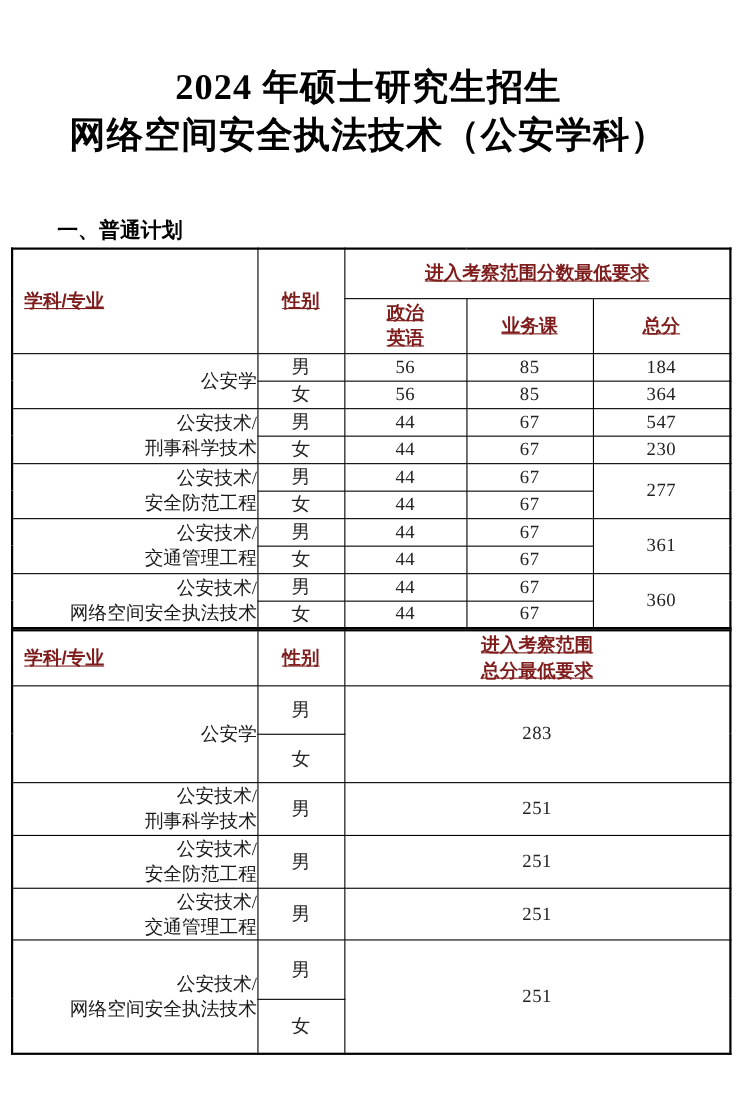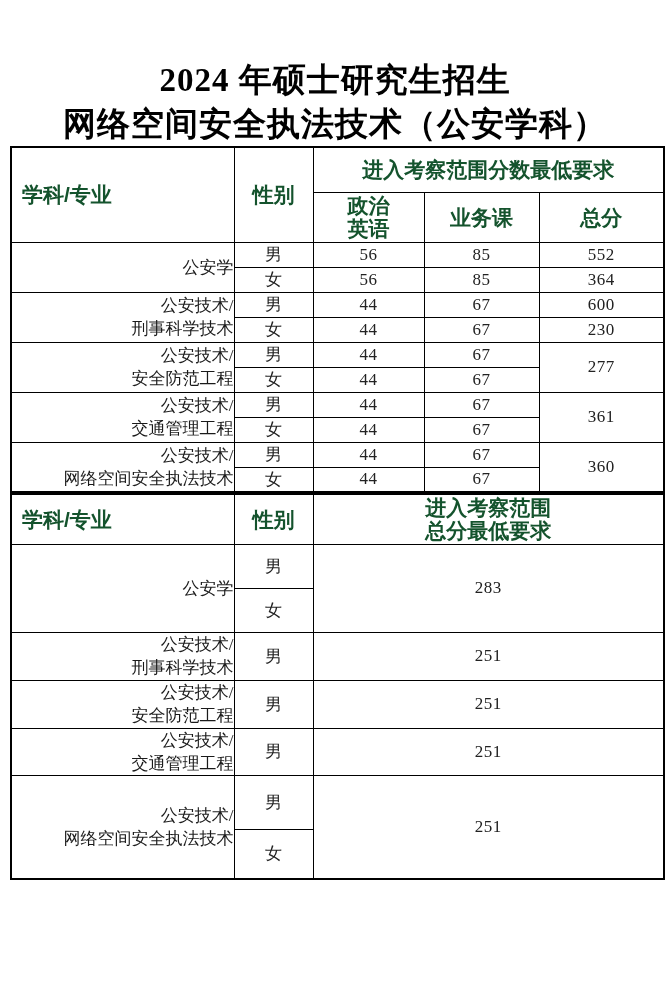--- a/index.html
+++ b/index.html
@@ -49,25 +49,26 @@
     border: 2px solid #000;
   }
   th, td {
     border: 1.5px solid #000;
     padding: 0;
     overflow: hidden;
   }
   th {
     font-family: "Liberation Sans", "DejaVu Sans", sans-serif;
     font-weight: bold;
-    font-size: 21px;
+    font-size: 17px;
     line-height: 23px;
     text-align: center;
     vertical-align: middle;
-    color: #14532d;
+    color: #7f1d1d;
+    text-decoration: underline;
   }
   td {
     font-family: "Liberation Serif", "DejaVu Serif", serif;
     font-size: 17px;
     text-align: center;
     vertical-align: middle;
     color: #222;
   }
   .pre { white-space: pre-line; }
   .major-h { text-align: left; padding-left: 10px; }
@@ -95,20 +96,21 @@
 </head>
 <body>
 
 <div class="page">
 
   <h1 class="doc-title">
     <span class="line">2024 年硕士研究生招生</span>
     <span class="line">网络空间安全执法技术（公安学科）</span>
   </h1>
 
+  <div class="section-heading sh1">一、普通计划</div>
 
   <table class="t1">
     <colgroup>
       <col style="width:223px">
         <col style="width:79px">
         <col style="width:111px">
         <col style="width:115px">
         <col style="width:125px">
     </colgroup>
     <thead>
@@ -123,36 +125,36 @@
         <th>业务课</th>
         <th>总分</th>
       </tr>
     </thead>
     <tbody>
       <tr>
         <td rowspan="2" class="major">公安学</td>
         <td>男</td>
         <td class="num">56</td>
         <td class="num">85</td>
-        <td class="num">552</td>
+        <td class="num">184</td>
       </tr>
       <tr>
         <td>女</td>
         <td class="num">56</td>
         <td class="num">85</td>
         <td class="num">364</td>
       </tr>
 
       <tr>
         <td rowspan="2" class="major">公安技术/
 刑事科学技术</td>
         <td>男</td>
         <td class="num">44</td>
         <td class="num">67</td>
-        <td class="num">600</td>
+        <td class="num">547</td>
       </tr>
       <tr>
         <td>女</td>
         <td class="num">44</td>
         <td class="num">67</td>
         <td class="num">230</td>
       </tr>
 
       <tr>
         <td rowspan="2" class="major">公安技术/

